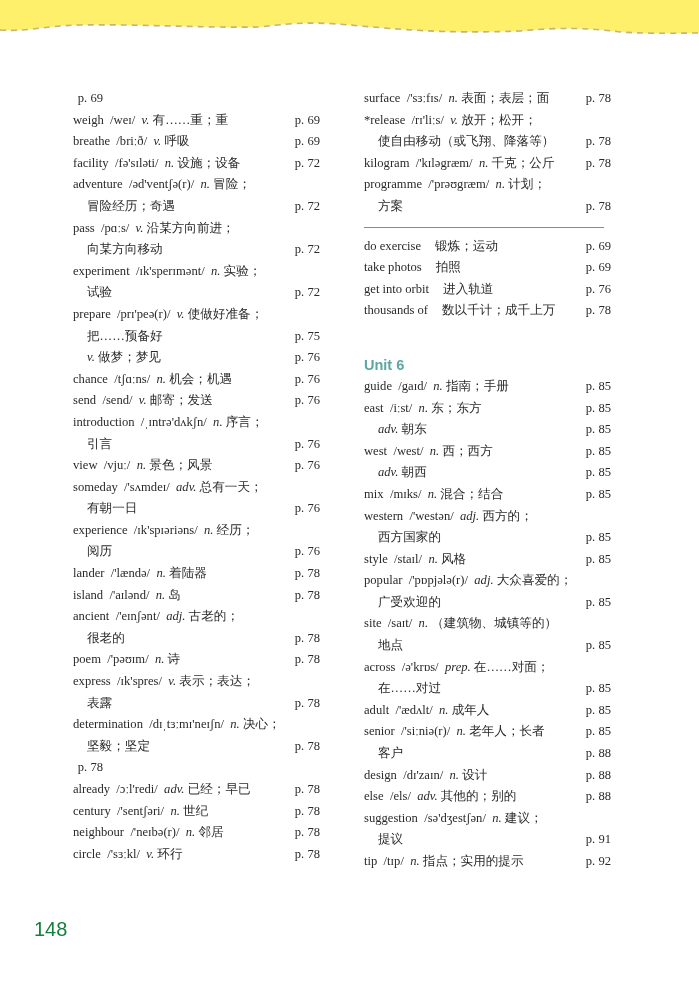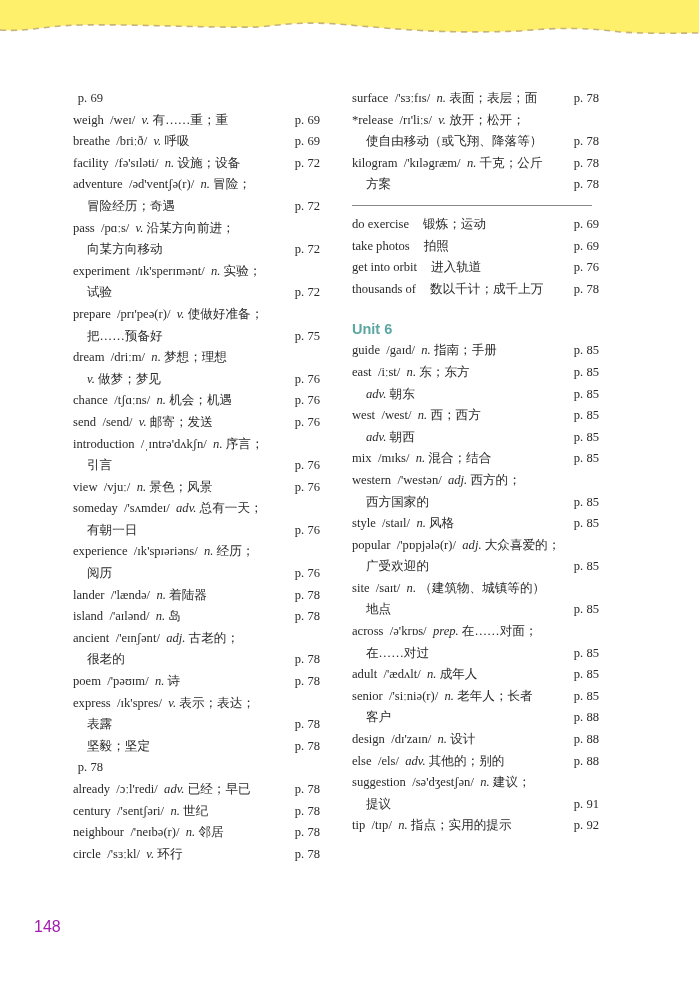--- a/index.html
+++ b/index.html
@@ -4,39 +4,39 @@
 <style>
   html, body { margin: 0; padding: 0; }
   body {
     width: 699px; height: 988px; background: #ffffff; position: relative; overflow: hidden;
     font-family: "Liberation Serif", "DejaVu Serif", serif; color: #2a2a2a;
   }
   .top-band { position: absolute; left: 0; top: 0; width: 699px; height: 40px; }
   .top-band svg { display: block; }
   .col { position: absolute; top: 88px; }
   .col-left { left: 73px; width: 247px; }
-  .col-right { left: 352px; width: 247px; }
+  .col-right { left: 364px; width: 247px; }
   .row {
     display: flex; justify-content: space-between; align-items: baseline;
     height: 21.6px; line-height: 21.6px; font-size: 12.6px; white-space: nowrap;
   }
   .row .text { overflow: visible; }
   .row.indent .text { padding-left: 14px; }
   .row .pg { flex: 0 0 auto; text-align: right; min-width: 30px; }
   .pos { font-style: italic; }
   .phon { }
   .gap { display: inline-block; width: 14px; }
   .divider { height: 1px; background: #8a8a8a; margin: 9px 7px 8px 0; }
   .unit-heading {
     font-family: "Liberation Sans", "DejaVu Sans", sans-serif; font-weight: bold;
-    color: #5aa7a2; font-size: 14.5px; height: 22px; line-height: 22px; margin-top: 18px;
+    color: #5aa7a2; font-size: 14.5px; height: 22px; line-height: 22px; margin-top: 32px;
   }
   .page-number {
-    position: absolute; left: 34px; top: 918px; font-size: 16px;
-    font-family: "Liberation Sans", "DejaVu Sans", sans-serif; color: #a21caf;
+    position: absolute; left: 34px; top: 918px; font-size: 20px;
+    font-family: "Liberation Sans", "DejaVu Sans", sans-serif; color: #15803d;
   }
 </style>
 </head>
 <body>
 
 <div class="top-band">
   <svg width="699" height="40" viewBox="0 0 699 40">
     <path d="M0,30 C30,32 40,26 80,25 C140,24 200,28 260,27 C300,22 320,22 360,26 C400,29 440,34 520,31 C560,27 590,28 620,32 C650,34 680,33 699,33 L699,0 L0,0 Z" fill="#fef06a"></path>
     <path d="M0,30 C30,32 40,26 80,25 C140,24 200,28 260,27 C300,22 320,22 360,26 C400,29 440,34 520,31 C560,27 590,28 620,32 C650,34 680,33 699,33" fill="none" stroke="#c8b27a" stroke-width="1.6" stroke-dasharray="6,5"></path>
   </svg>
@@ -83,24 +83,20 @@
       <span class="pg">p. 72</span>
     </div>
     <div class="row">
       <span class="text"><span class="headword">prepare</span>&nbsp;&nbsp;<span class="phon">/prɪ'peə(r)/</span>&nbsp;&nbsp;<span class="pos">v.</span> <span class="def">使做好准备；</span></span>
       <span class="pg"></span>
     </div>
     <div class="row indent">
       <span class="text"><span class="def">把……预备好</span></span>
       <span class="pg">p. 75</span>
     </div>
-    <div class="row">
-      <span class="text"><span class="headword">dream</span>&nbsp;&nbsp;<span class="phon">/driːm/</span>&nbsp;&nbsp;<span class="pos">n.</span> <span class="def">梦想；理想</span></span>
-      <span class="pg"></span>
-    </div>
     <div class="row indent">
       <span class="text"><span class="pos">v.</span> <span class="def">做梦；梦见</span></span>
       <span class="pg">p. 76</span>
     </div>
     <div class="row">
       <span class="text"><span class="headword">chance</span>&nbsp;&nbsp;<span class="phon">/tʃɑːns/</span>&nbsp;&nbsp;<span class="pos">n.</span> <span class="def">机会；机遇</span></span>
       <span class="pg">p. 76</span>
     </div>
     <div class="row">
       <span class="text"><span class="headword">send</span>&nbsp;&nbsp;<span class="phon">/send/</span>&nbsp;&nbsp;<span class="pos">v.</span> <span class="def">邮寄；发送</span></span>
@@ -154,20 +150,24 @@
       <span class="text"><span class="headword">poem</span>&nbsp;&nbsp;<span class="phon">/'pəʊɪm/</span>&nbsp;&nbsp;<span class="pos">n.</span> <span class="def">诗</span></span>
       <span class="pg">p. 78</span>
     </div>
     <div class="row">
       <span class="text"><span class="headword">express</span>&nbsp;&nbsp;<span class="phon">/ɪk'spres/</span>&nbsp;&nbsp;<span class="pos">v.</span> <span class="def">表示；表达；</span></span>
       <span class="pg"></span>
     </div>
     <div class="row indent">
       <span class="text"><span class="def">表露</span></span>
       <span class="pg">p. 78</span>
+    </div>
+    <div class="row">
+      <span class="text"><span class="headword">determination</span>&nbsp;&nbsp;<span class="phon">/dɪˌtɜːmɪ'neɪʃn/</span>&nbsp;&nbsp;<span class="pos">n.</span> <span class="def">决心；</span></span>
+      <span class="pg"></span>
     </div>
     <div class="row indent">
       <span class="text"><span class="def">坚毅；坚定</span></span>
       <span class="pg">p. 78</span>
     </div>
     <div class="row">
       <span class="pg">p. 78</span>
     </div>
     <div class="row">
       <span class="text"><span class="headword">already</span>&nbsp;&nbsp;<span class="phon">/ɔːl'redi/</span>&nbsp;&nbsp;<span class="pos">adv.</span> <span class="def">已经；早已</span></span>
@@ -198,20 +198,24 @@
         <span class="pg"></span>
       </div>
       <div class="row indent">
         <span class="text"><span class="def">使自由移动（或飞翔、降落等）</span></span>
         <span class="pg">p. 78</span>
       </div>
       <div class="row">
         <span class="text"><span class="headword">kilogram</span>&nbsp;&nbsp;<span class="phon">/'kɪləgræm/</span>&nbsp;&nbsp;<span class="pos">n.</span> <span class="def">千克；公斤</span></span>
         <span class="pg">p. 78</span>
       </div>
+      <div class="row">
+        <span class="text"><span class="headword">programme</span>&nbsp;&nbsp;<span class="phon">/'prəʊgræm/</span>&nbsp;&nbsp;<span class="pos">n.</span> <span class="def">计划；</span></span>
+        <span class="pg"></span>
+      </div>
       <div class="row indent">
         <span class="text"><span class="def">方案</span></span>
         <span class="pg">p. 78</span>
       </div>
     </div>
   <div class="divider"></div>
   <div id="right-phrases">
       <div class="row">
         <span class="text"><span class="phrase">do exercise</span><span class="gap"></span><span class="def">锻炼；运动</span></span>
         <span class="pg">p. 69</span>

